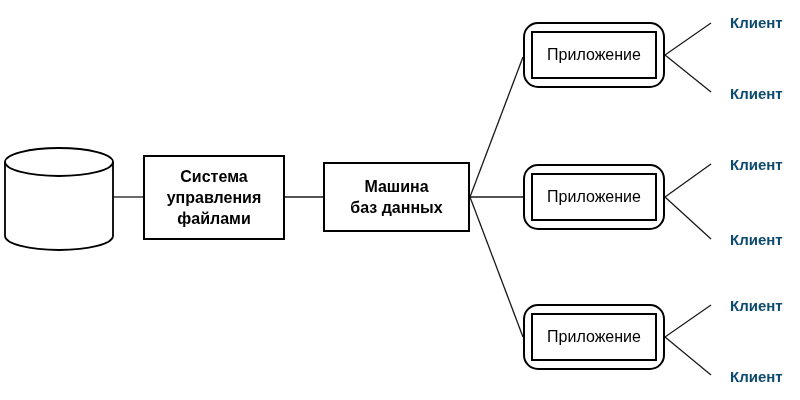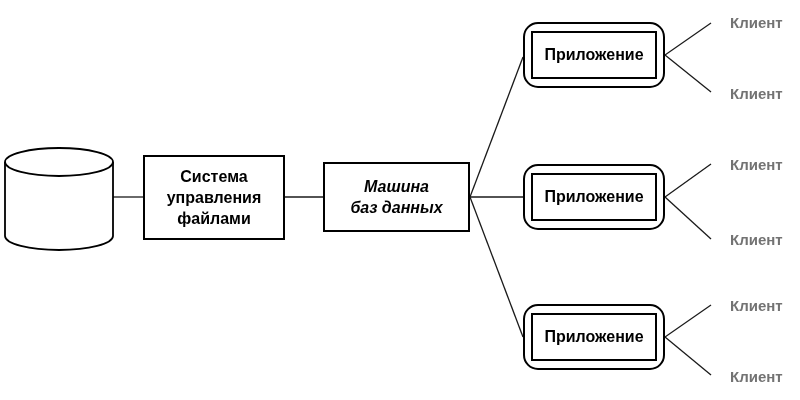--- a/index.html
+++ b/index.html
@@ -55,21 +55,20 @@
     left: 143px;
     top: 155px;
     width: 142px;
     height: 85px;
   }
   .box-machine {
     left: 323px;
     top: 162px;
     width: 147px;
     height: 70px;
-    font-style: italic;
   }
   .app-outer {
     position: absolute;
     left: 523px;
     width: 142px;
     height: 66px;
     border: 2px solid #000000;
     border-radius: 15px;
     background: #ffffff;
     box-sizing: border-box;
@@ -78,33 +77,33 @@
   .app-outer.app-1 { top: 22px; }
   .app-outer.app-2 { top: 164px; }
   .app-outer.app-3 { top: 304px; }
   .app-inner {
     flex: 1;
     margin: 7px 6px;
     border: 2px solid #000000;
     display: flex;
     align-items: center;
     justify-content: center;
-    font-weight: bold;
+    font-weight: normal;
     font-size: 16px;
     color: #000000;
   }
   .client-label {
     position: absolute;
     left: 730px;
     width: 66px;
     height: 18px;
     line-height: 18px;
     font-size: 15px;
     font-weight: bold;
-    color: #737373;
+    color: #0c4a6e;
     text-align: left;
   }
 </style>
 </head>
 <body>
 
 <div class="stage">
 
   <svg class="wires" viewBox="0 0 800 400">
 

